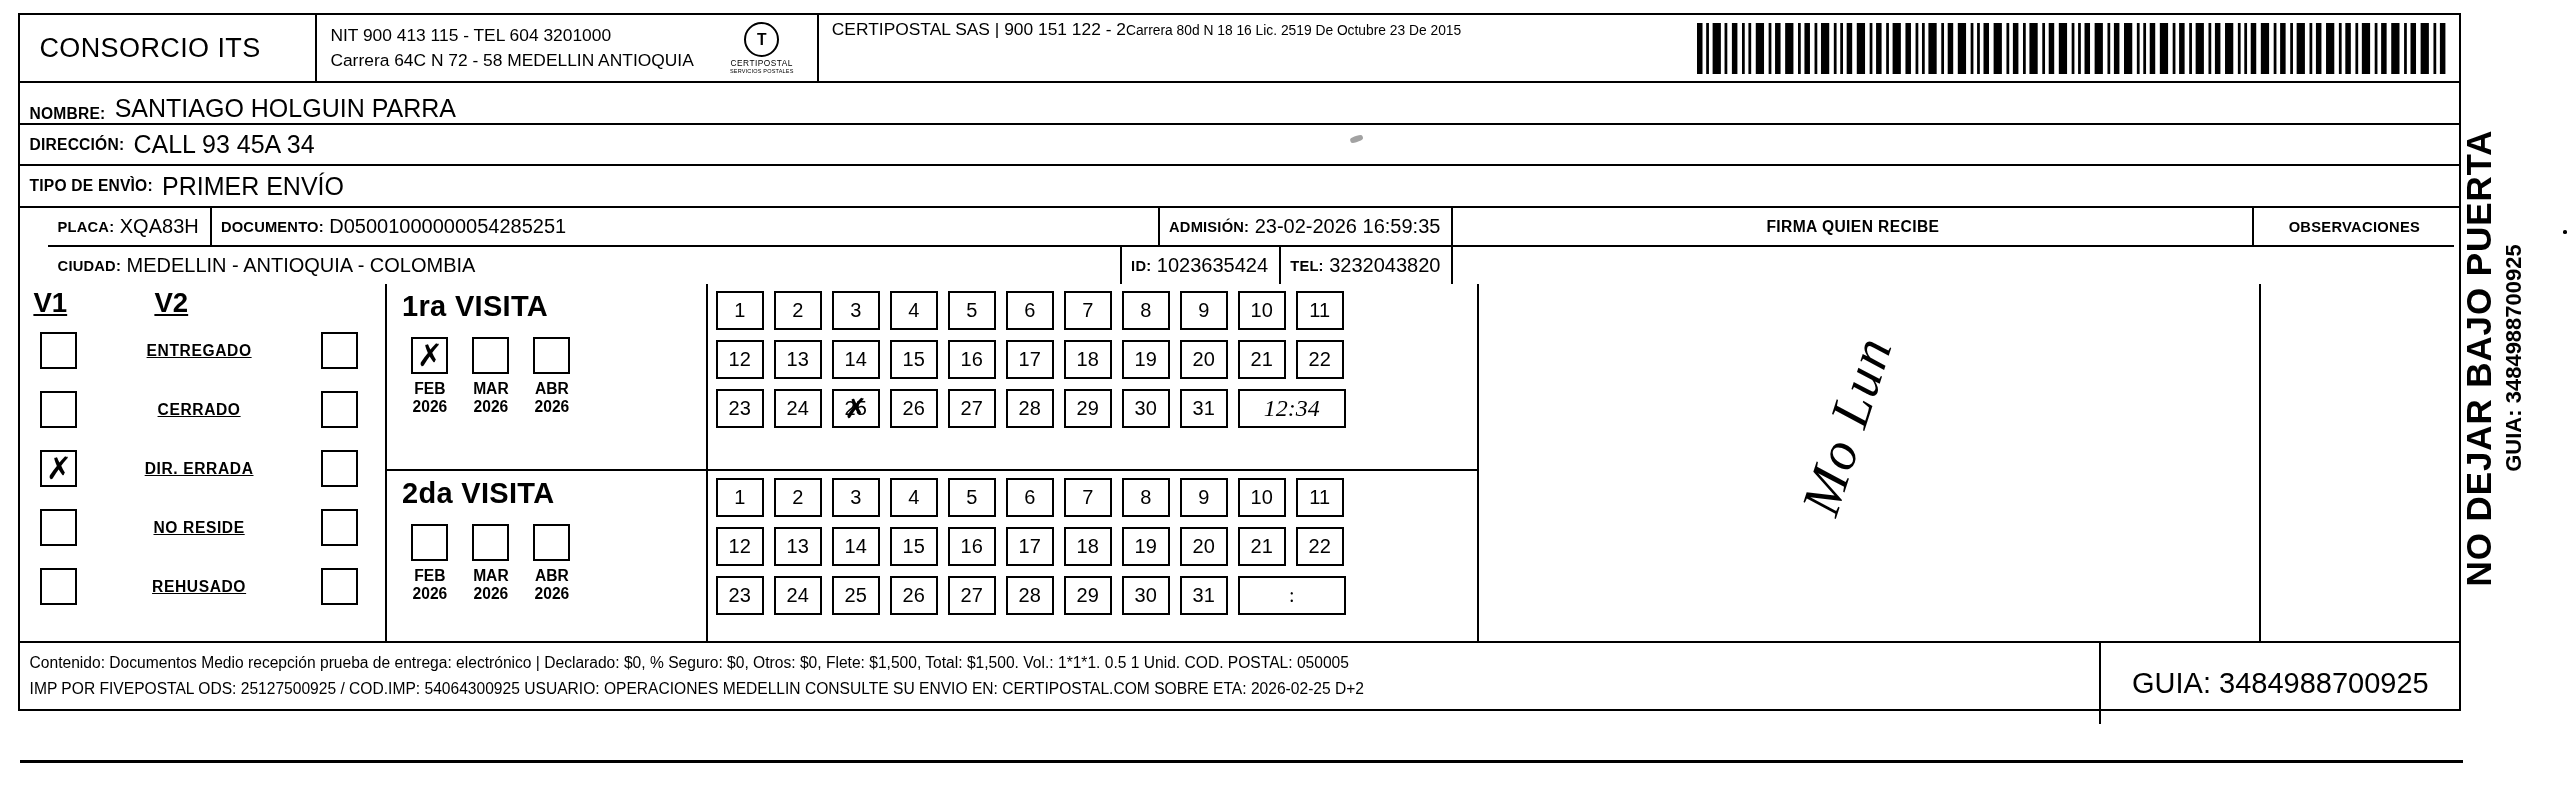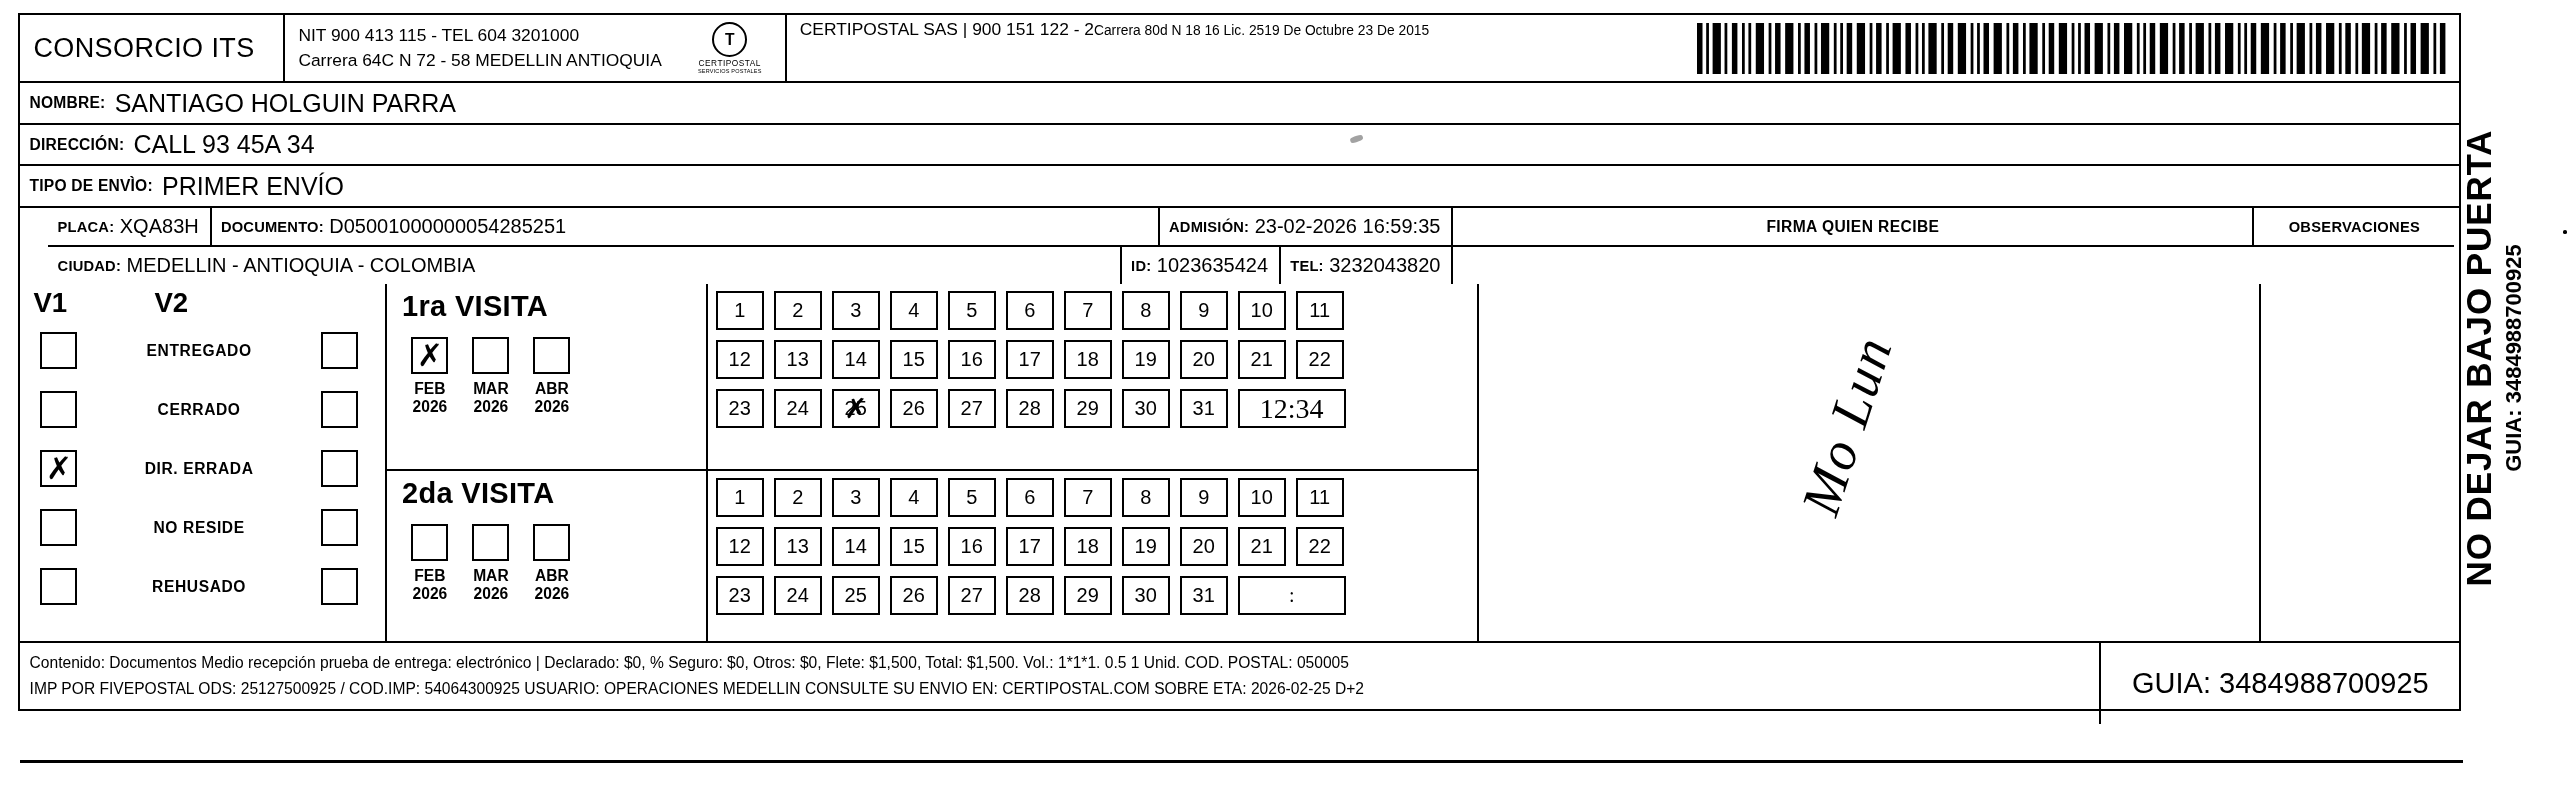--- a/index.html
+++ b/index.html
@@ -7,59 +7,59 @@
   #page{position:relative;width:2576px;height:810px;background:#fff;overflow:hidden;}
 
   .label-sheet{
     position:absolute;left:18.4px;top:13px;width:2443px;height:698px;
     border:2.8px solid #000;box-sizing:border-box;
   }
 
   
   .hdr{display:flex;align-items:stretch;height:66px;border-bottom:2.8px solid #000;}
   .hdr-consorcio{
-    display:flex;align-items:center;padding:0 2px 0 13px;font-size:27px;letter-spacing:0.4px;
-    border-right:2.8px solid #000;min-width:248px;
+    display:flex;align-items:center;padding:0 28px 0 13px;font-size:27px;letter-spacing:0.4px;
+    border-right:2.8px solid #000;min-width:248px;margin-left:6px;
   }
   .hdr-block{padding:3.7px 13px;font-size:17.4px;line-height:1.45;display:flex;flex-direction:column;justify-content:center;}
   .hdr-logo{width:110px;display:flex;flex-direction:column;align-items:center;justify-content:center;font-size:8.3px;}
   .logo-circle{width:31px;height:31px;border:2.3px solid #000;border-radius:50%;display:flex;align-items:center;justify-content:center;font-size:15.6px;font-weight:bold;}
   .logo-cap{font-size:8.3px;letter-spacing:0.5px;margin-top:0.9px;}
   .logo-cap2{font-size:5.5px;letter-spacing:0.2px;}
   .hdr-cert{border-left:2.8px solid #000;padding:3.7px 13px;display:flex;justify-content:center;}
   .hdr-cert .l1{font-size:17.4px;}
   .hdr-cert .l2{font-size:13.8px;margin-top:4.6px;}
   .barcode-wrap{margin-left:auto;display:flex;align-items:center;padding-right:9.2px;}
   .barcode{height:51px;width:753px;}
 
   
   .row{border-bottom:2.3px solid #000;display:flex;align-items:center;}
   .row .cap{font-size:15.6px;font-weight:bold;letter-spacing:0.2px;padding-left:9.2px;}
   .row .val{font-size:25px;padding-left:9.2px;font-family:"Liberation Sans",sans-serif;}
-  .r-nombre{height:40px;}
+  .r-nombre{height:40px;align-items:flex-end;}
   .r-direccion{height:39px;}
   .r-tipo{height:40px;}
 
   .mid-wrap{display:flex;padding-left:28px;}
   .mid-left{width:1405px;border-right:2.3px solid #000;box-sizing:border-box;}
   .r-placa{height:37px;display:flex;align-items:center;}
   .r-ciudad{height:37px;display:flex;align-items:center;border-top:2.3px solid #000;}
   .seg{display:flex;align-items:center;height:100%;}
   .seg.bl{border-left:2.3px solid #000;}
   .cap-s{font-size:14.7px;font-weight:bold;padding:0 5.5px 0 9.2px;letter-spacing:0.2px;}
   .val-s{font-size:20px;padding-right:11px;}
 
   .firma{width:1001px;box-sizing:border-box;}
   .firma-top{display:flex;height:37px;border-bottom:2.3px solid #000;}
   .firma-t1{flex:1;display:flex;align-items:center;justify-content:center;font-size:15.6px;font-weight:bold;letter-spacing:0.4px;border-right:2.3px solid #000;}
   .firma-t2{width:200px;display:flex;align-items:center;justify-content:center;font-size:14.7px;font-weight:bold;letter-spacing:0.3px;}
 
   
   .body-wrap{display:flex;}
-  .vcol{width:367px;border-right:2.3px solid #000;box-sizing:border-box;}
+  .vcol{width:367px;border-right:2.3px solid #000;box-sizing:border-box;text-decoration:underline;}
   .vhead{display:flex;align-items:center;height:37px;font-size:27.6px;font-weight:bold;}
   .vhead .v1{padding-left:13px;width:110px;}
   .vhead .v2{padding-left:11px;}
   .vrow{display:flex;align-items:center;height:59px;}
   .chk{width:37px;height:37px;border:2.3px solid #000;box-sizing:border-box;position:relative;flex:0 0 auto;}
   .chk.x::after{content:"✗";position:absolute;left:50%;top:50%;transform:translate(-50%,-52%);font-size:31px;line-height:1;font-family:"Liberation Serif",serif;}
   .vrow .c1{margin-left:20px;}
   .vrow .lbl{flex:1;text-align:center;font-size:15.6px;font-weight:bold;letter-spacing:0.6px;}
   .vrow .c2{margin-right:27.6px;}
 
@@ -70,21 +70,21 @@
   .mbox .sq{width:37px;height:37px;border:2.3px solid #000;box-sizing:border-box;position:relative;}
   .mbox .sq.x::after{content:"✗";position:absolute;left:50%;top:50%;transform:translate(-50%,-52%);font-size:31px;line-height:1;font-family:"Liberation Serif",serif;}
   .mbox .mn{font-size:15.6px;font-weight:bold;margin-top:5.5px;}
   .mbox .yr{font-size:15.6px;font-weight:bold;}
 
   .daycol{flex:1;box-sizing:border-box;}
   .dayblock{padding:7.3px 0 5.5px 7.3px;}
   .dayrow{display:flex;gap:10px;margin-bottom:10px;}
   .dbox{width:48px;height:39px;border:2.3px solid #000;box-sizing:border-box;display:flex;align-items:center;justify-content:center;font-size:20px;position:relative;}
   .dbox.x::after{content:"✗";position:absolute;left:50%;top:48%;transform:translate(-50%,-50%);font-size:27.6px;font-family:"Liberation Serif",serif;}
-  .timebox{width:108px;height:39px;border:2.3px solid #000;box-sizing:border-box;display:flex;align-items:center;justify-content:center;font-size:28px;font-family:"Liberation Serif",serif;}
+  .timebox{width:108px;height:39px;border:2.3px solid #000;box-sizing:border-box;display:flex;align-items:center;justify-content:center;font-size:24px;font-style:italic;font-family:"Liberation Serif",serif;}
   .timebox.small{font-size:20px;font-style:normal;}
   .hsep{border-top:2.3px solid #000;}
   .sig{
     position:absolute;left:276px;top:110px;font-family:"Liberation Serif",serif;
     font-size:55px;font-style:italic;transform:rotate(-72deg);letter-spacing:1.8px;
   }
   .obs-col{
     position:absolute;right:0;top:0;width:200px;height:100%;border-left:2.3px solid #000;box-sizing:border-box;
   }
 

